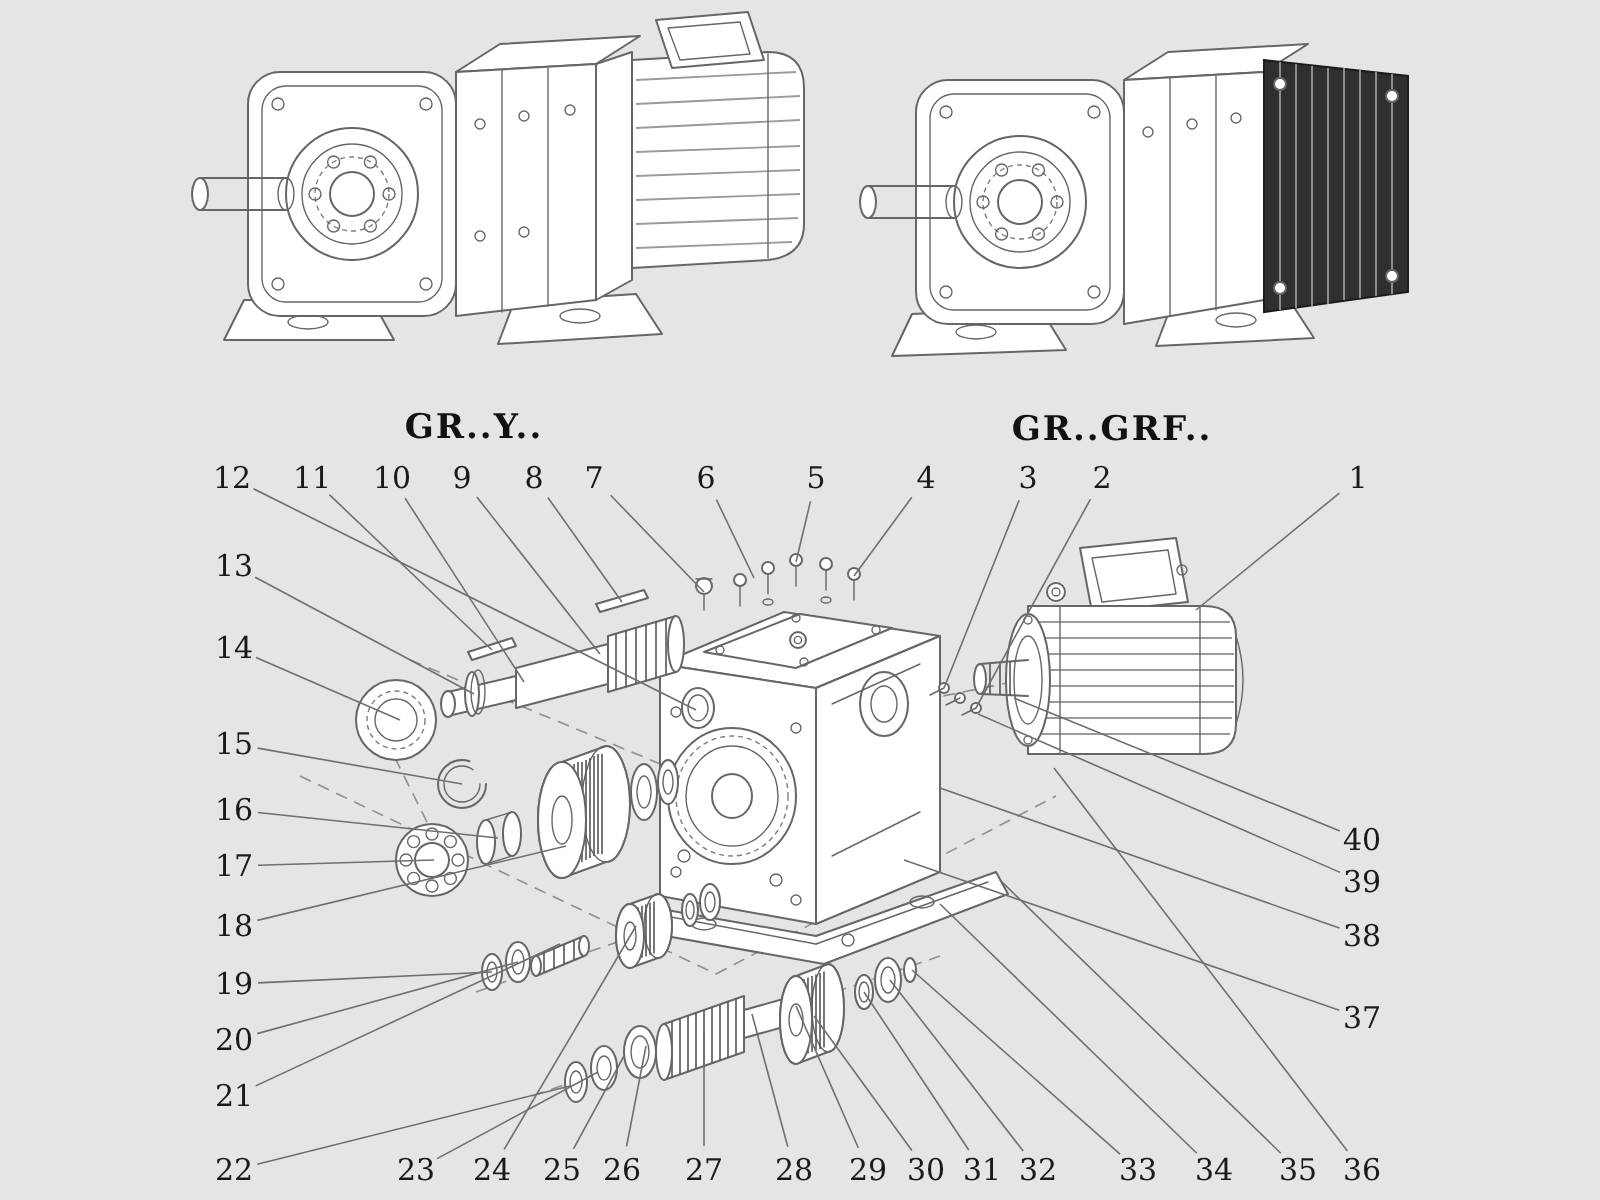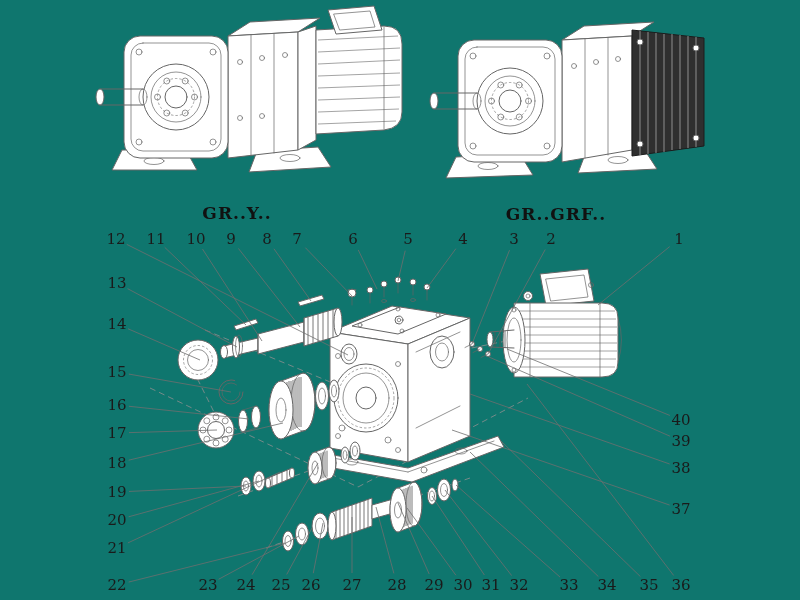--- a/index.html
+++ b/index.html
@@ -1,16 +1,16 @@
 <!DOCTYPE html>
 <html><head>
 <meta charset="utf-8">
 <style>
   html,body{margin:0;padding:0;background:#ffffff;}
-  .page{position:relative;width:800px;height:600px;background:#0f766e;overflow:hidden;
+  .page{position:relative;width:800px;height:600px;background:#e5e5e5;overflow:hidden;
         font-family:"DejaVu Serif","Liberation Serif",serif;}
   svg{position:absolute;left:0;top:0;}
   .ln{fill:none;stroke:#666;stroke-width:1;stroke-linecap:round;stroke-linejoin:round;}
   .lnw{fill:#fff;stroke:#666;stroke-width:1;stroke-linejoin:round;}
   .thin{stroke-width:.7;}
   .dash{fill:none;stroke:#8f8f8f;stroke-width:.8;stroke-dasharray:6 4;}
   .dash3{fill:none;stroke:#7c7c7c;stroke-width:.7;stroke-dasharray:2.5 2;}
   .hatch{stroke:#555;stroke-width:.8;fill:none;}
   .fin{stroke:#9a9a9a;stroke-width:.9;fill:none;}
   .darkblock{fill:#2f2f2f;stroke:#1c1c1c;stroke-width:1;}

